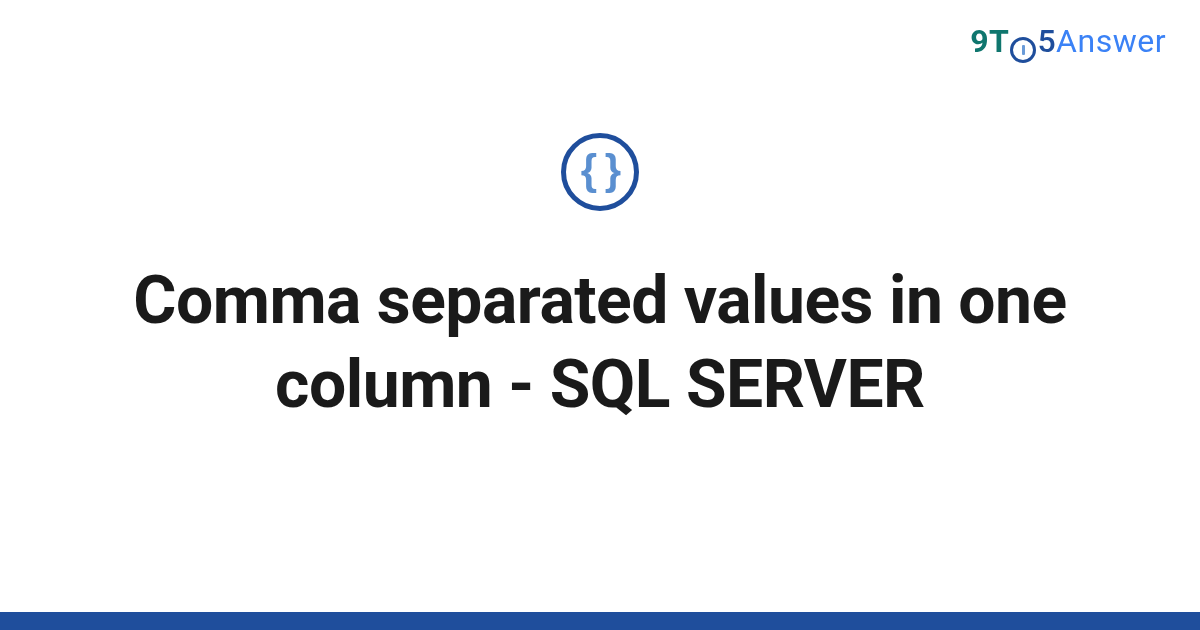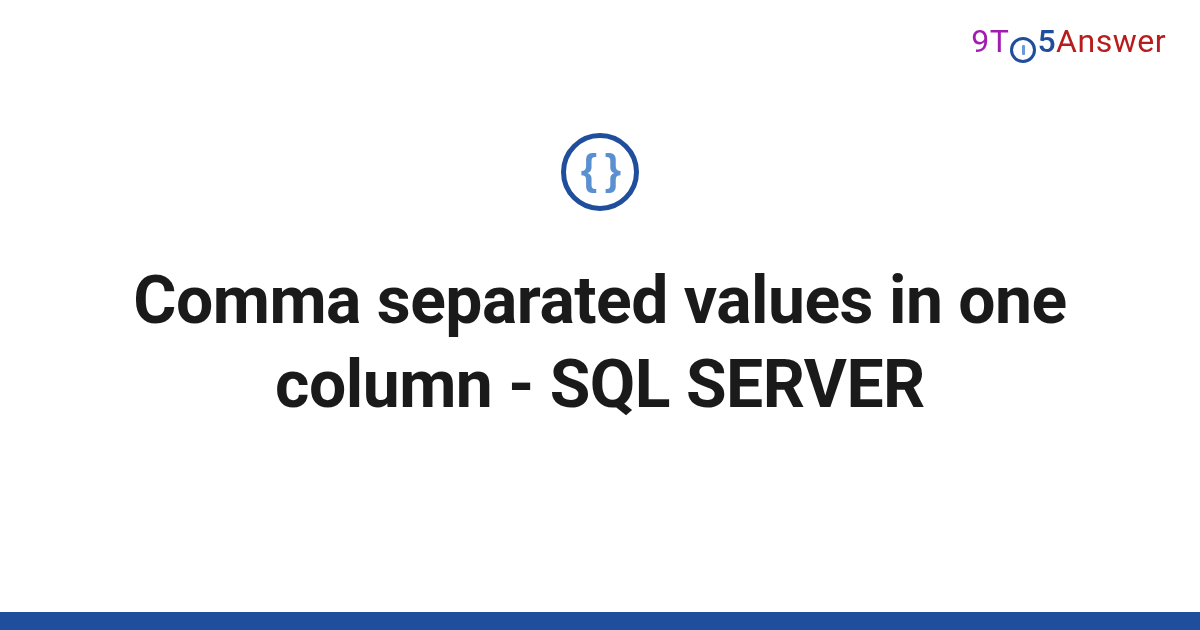--- a/index.html
+++ b/index.html
@@ -19,22 +19,22 @@
       position: absolute;
       top: 22px;
       right: 34px;
       display: flex;
       align-items: baseline;
       font-size: 32px;
       font-weight: 400;
       letter-spacing: 0.5px;
     }
     .logo-9t {
-      color: #a21caf;
-      font-weight: 400;
+      color: #0f766e;
+      font-weight: 700;
     }
     .logo-o-wrapper {
       display: inline-flex;
       align-items: center;
       justify-content: center;
       vertical-align: middle;
       position: relative;
       top: 3px;
     }
     .logo-o {
@@ -51,21 +51,21 @@
       width: 2.5px;
       height: 10px;
       background: #6a9bd8;
       border-radius: 1px;
     }
     .logo-5 {
       color: #1f4e9c;
       font-weight: 500;
     }
     .logo-answer {
-      color: #b91c1c;
+      color: #3b82f6;
       font-weight: 400;
       text-align: right;
     }
     .content {
       position: absolute;
       top: 0;
       left: 0;
       width: 100%;
       height: 100%;
       display: flex;

